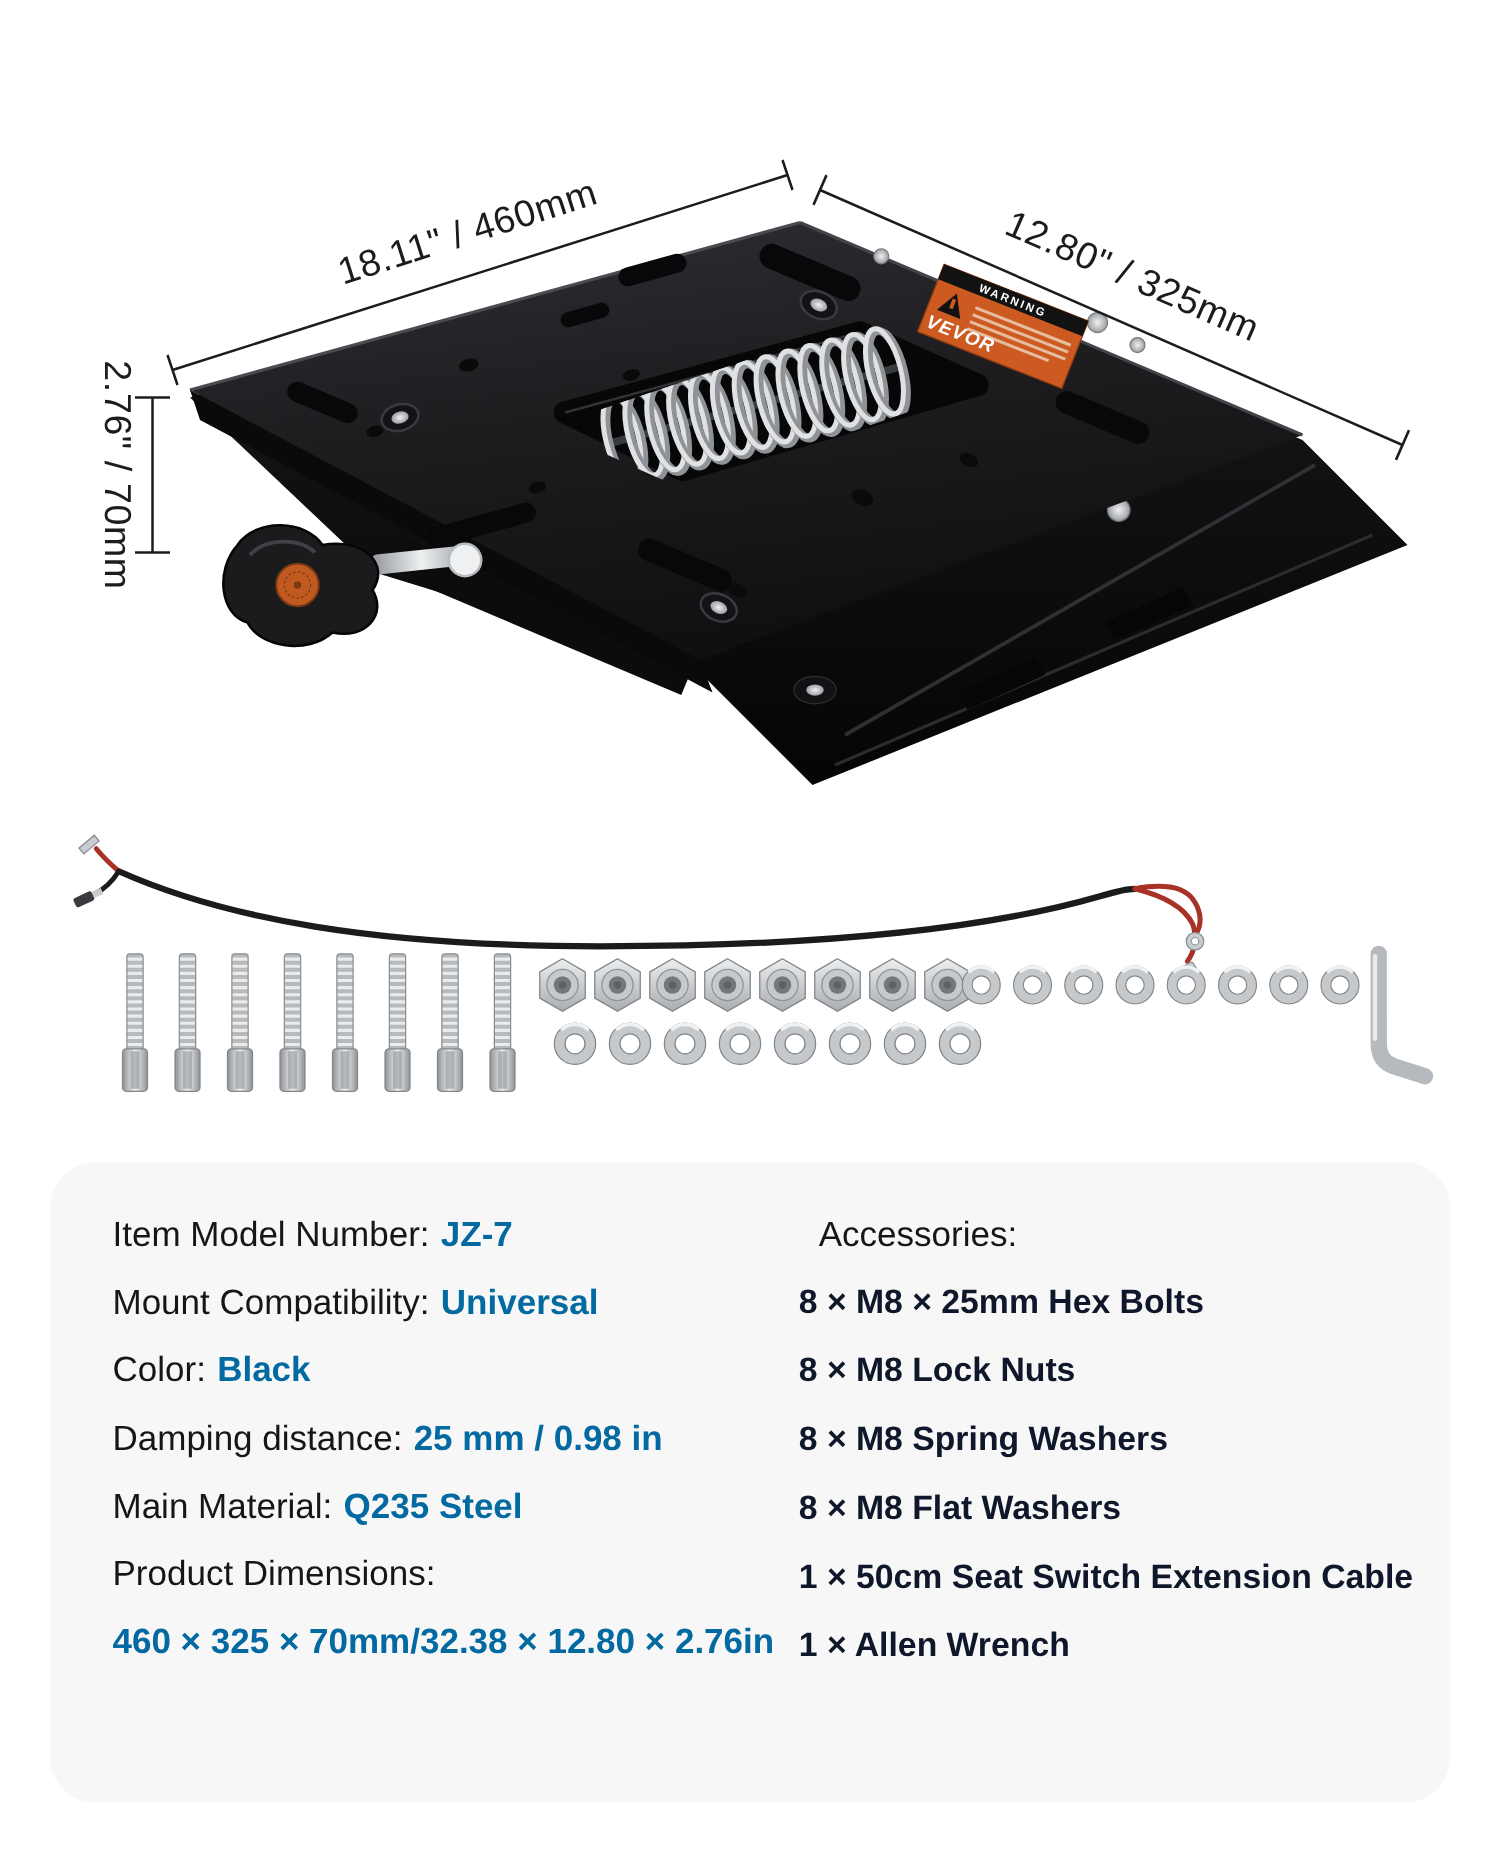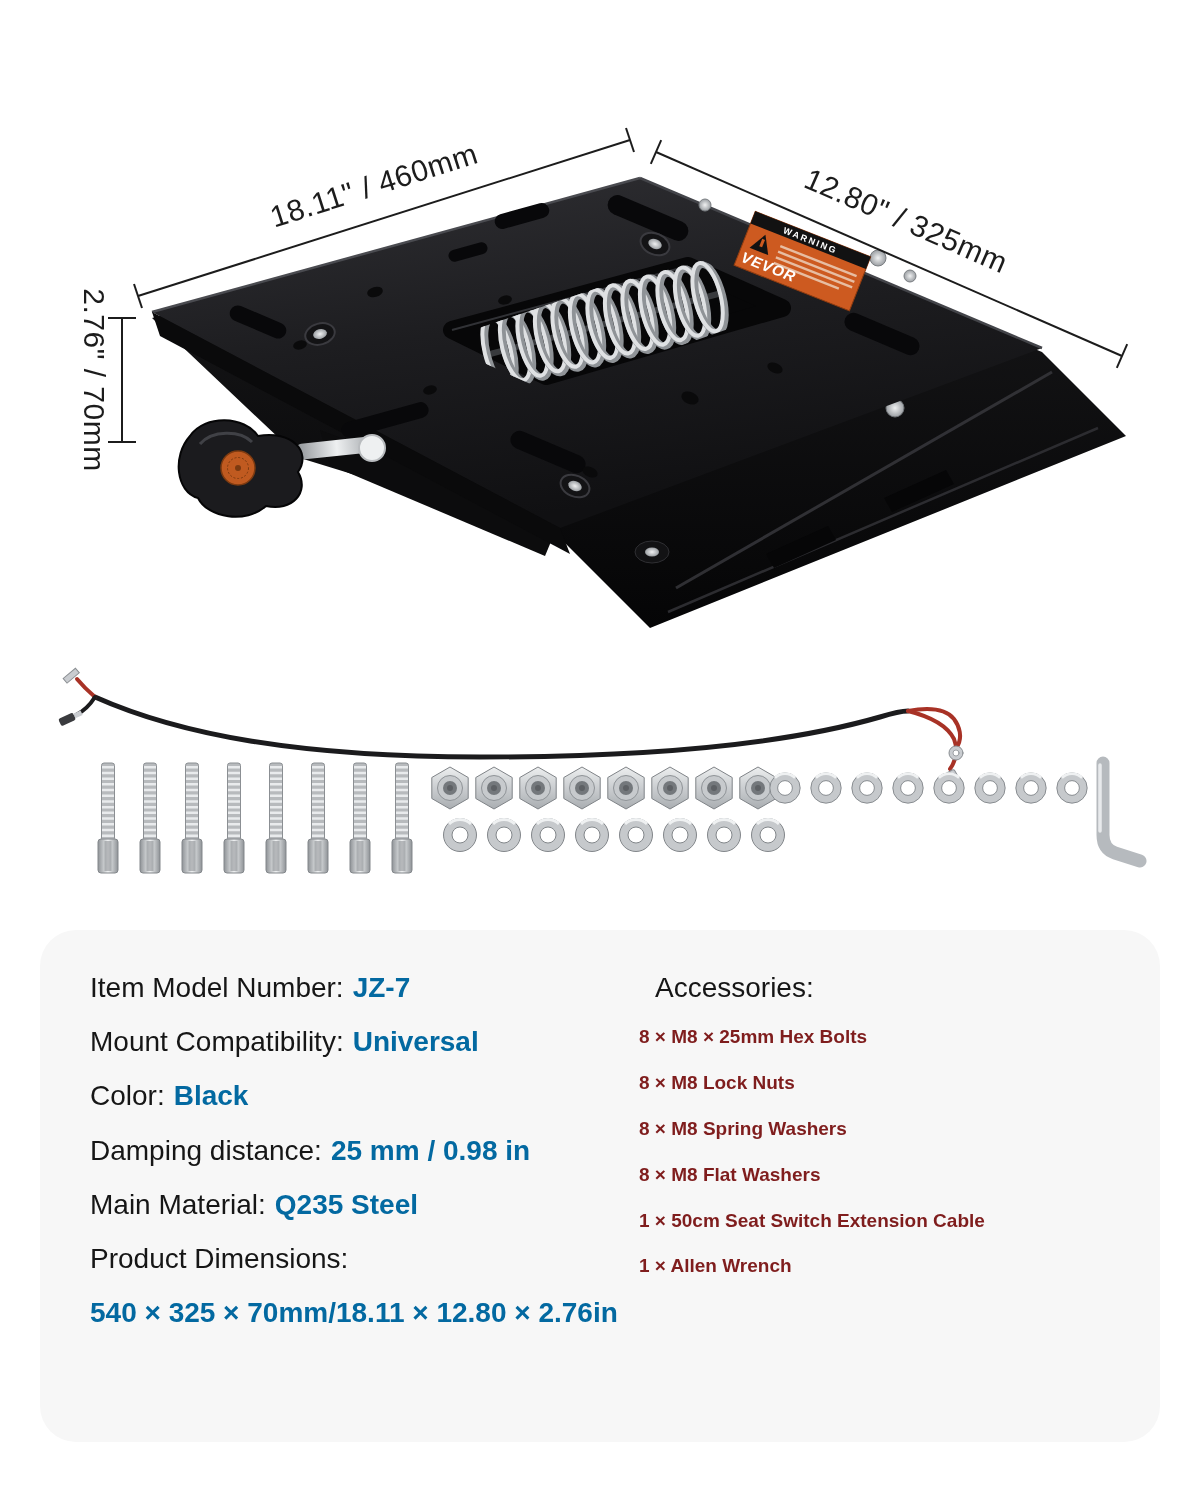--- a/index.html
+++ b/index.html
@@ -13,21 +13,21 @@
   .sticker-warn{font-family:"Liberation Sans",sans-serif;font-size:9px;font-weight:bold;fill:#ffffff;letter-spacing:2px;}
   .panel{position:absolute;left:40px;top:930px;width:1120px;height:512px;background:#f7f7f7;
          border-radius:36px;box-sizing:border-box;padding:42px 50px 30px 50px;}
   .cols{display:flex;}
   .col-left{width:545px;flex:0 0 545px;}
   .col-right{flex:1;padding-left:4px;}
   .spec-row{margin:0 0 22px 0;font-size:28px;line-height:1.15;color:#161616;white-space:nowrap;}
   .spec-row .val{color:#0369a1;font-weight:700;margin-left:9px;}
   .spec-row .val.no-gap{margin-left:0;}
   .spec-header{margin:0 0 22px 16px;font-size:28px;line-height:1.15;color:#161616;}
-  .acc-item{margin:0 0 24px 0;font-size:19px;line-height:1.15;color:#7f1d1d;font-weight:700;white-space:nowrap;}
+  .acc-item{margin:0 0 24px 0;font-size:27px;line-height:1.15;color:#0f172a;font-weight:700;white-space:nowrap;}
 </style>
 </head>
 <body>
 
 <div class="page">
 
   <div class="hero">
     <svg viewBox="0 0 1200 665" width="1200" height="665">
       <defs>
         <linearGradient id="gPlate" x1="0" y1="0" x2="0.3" y2="1">
@@ -286,21 +286,21 @@
 
   <div class="panel">
     <div class="cols">
       <div class="col-left">
         <p class="spec-row"><span class="lbl">Item Model Number:</span><span class="val">JZ-7</span></p>
         <p class="spec-row"><span class="lbl">Mount Compatibility:</span><span class="val">Universal</span></p>
         <p class="spec-row"><span class="lbl">Color:</span><span class="val">Black</span></p>
         <p class="spec-row"><span class="lbl">Damping distance:</span><span class="val">25 mm / 0.98 in</span></p>
         <p class="spec-row"><span class="lbl">Main Material:</span><span class="val">Q235 Steel</span></p>
         <p class="spec-row"><span class="lbl">Product Dimensions:</span></p>
-        <p class="spec-row"><span class="val no-gap">540 × 325 × 70mm/18.11 × 12.80 × 2.76in</span></p>
+        <p class="spec-row"><span class="val no-gap">460 × 325 × 70mm/32.38 × 12.80 × 2.76in</span></p>
       </div>
       <div class="col-right">
         <p class="spec-header">Accessories:</p>
         <p class="acc-item">8 × M8 × 25mm Hex Bolts</p>
         <p class="acc-item">8 × M8 Lock Nuts</p>
         <p class="acc-item">8 × M8 Spring Washers</p>
         <p class="acc-item">8 × M8 Flat Washers</p>
         <p class="acc-item">1 × 50cm Seat Switch Extension Cable</p>
         <p class="acc-item">1 × Allen Wrench</p>
       </div>

